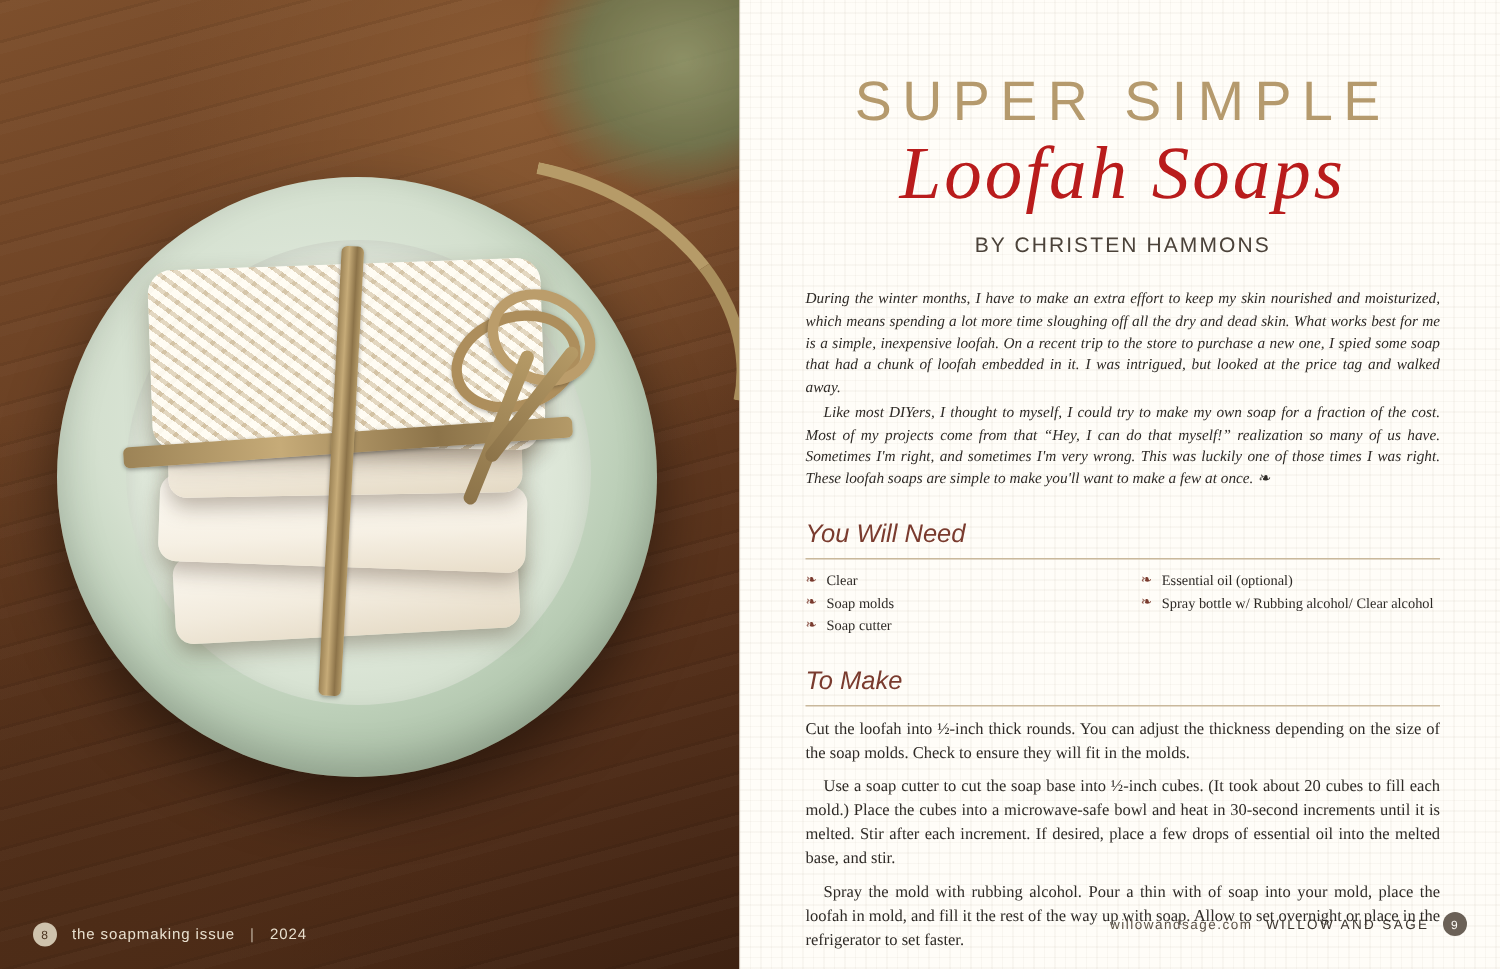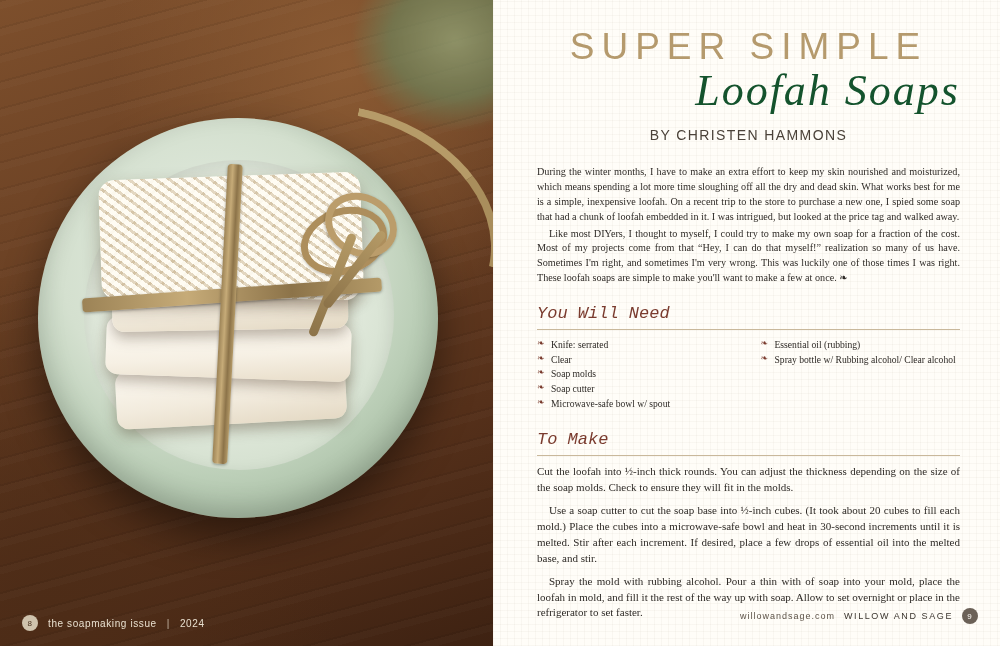--- a/index.html
+++ b/index.html
@@ -197,21 +197,21 @@
   }
   .left-footer .sep { opacity: 0.7; }
 
   
   .right-page {
     position: relative;
     width: 513px;
     height: 646px;
     background: #fffdf8;
     box-sizing: border-box;
-    padding: 20px 40px 0 44px;
+    padding: 41px 40px 0 44px;
   }
   .right-page::before {
     content: "";
     position: absolute;
     inset: 0;
     background-image:
       repeating-linear-gradient(0deg, rgba(120,100,70,0.045) 0 1px, rgba(0,0,0,0) 1px 7px),
       repeating-linear-gradient(90deg, rgba(120,100,70,0.045) 0 1px, rgba(0,0,0,0) 1px 7px);
     pointer-events: none;
   }
@@ -221,50 +221,51 @@
     text-align: center;
     font-family: "Liberation Sans", sans-serif;
     font-size: 37px;
     letter-spacing: 7px;
     color: #b59a6d;
     font-weight: 400;
     margin: 8px 0 0 0;
     line-height: 1;
   }
   .title-script {
-    text-align: right;
+    text-align: center;
     font-family: "Liberation Serif", serif;
     font-style: italic;
-    font-size: 44px;
-    color: #14532d;
+    font-size: 50px;
+    color: #b91c1c;
     letter-spacing: 2px;
     margin: 2px 0 0 0;
     line-height: 1.1;
   }
   .byline {
     text-align: center;
     font-family: "Liberation Sans", sans-serif;
     font-size: 14px;
     letter-spacing: 1.4px;
     color: #4b4239;
     margin-top: 12px;
   }
 
   .intro {
     margin-top: 22px;
     font-size: 10.2px;
     line-height: 1.45;
     color: #2e2a26;
     text-align: justify;
+    font-style: italic;
   }
   .intro p { margin: 0; }
   .intro p + p { margin-top: 2px; text-indent: 12px; }
 
   .section-head {
-    font-family: Liberation Mono, monospace;
+    font-family: Liberation Sans, sans-serif;
     font-style: italic;
     font-size: 17px;
     color: #7a3b2e;
     margin: 18px 0 6px 0;
   }
   .rule {
     height: 1px;
     background: #c9b89b;
     margin-bottom: 8px;
   }
@@ -372,30 +373,28 @@
       <div class="intro">
         <p>During the winter months, I have to make an extra effort to keep my skin nourished and moisturized, which means spending a lot more time sloughing off all the dry and dead skin. What works best for me is a simple, inexpensive loofah. On a recent trip to the store to purchase a new one, I spied some soap that had a chunk of loofah embedded in it. I was intrigued, but looked at the price tag and walked away.</p>
         <p>Like most DIYers, I thought to myself, I could try to make my own soap for a fraction of the cost. Most of my projects come from that “Hey, I can do that myself!” realization so many of us have. Sometimes I'm right, and sometimes I'm very wrong. This was luckily one of those times I was right. These loofah soaps are simple to make you'll want to make a few at once. ❧</p>
       </div>
 
       <div class="section-head">You Will Need</div>
       <div class="rule"></div>
       <div class="need-cols">
         <div class="need-col">
           <ul class="need-list">
-            <li>Knife: serrated</li>
             <li>Clear</li>
             <li>Soap molds</li>
             <li>Soap cutter</li>
-            <li>Microwave-safe bowl w/ spout</li>
           </ul>
         </div>
         <div class="need-col">
           <ul class="need-list">
-            <li>Essential oil (rubbing)</li>
+            <li>Essential oil (optional)</li>
             <li>Spray bottle w/ Rubbing alcohol/ Clear alcohol</li>
           </ul>
         </div>
       </div>
 
       <div class="section-head">To Make</div>
       <div class="rule"></div>
       <div class="make-body">
         <p>Cut the loofah into ½-inch thick rounds. You can adjust the thickness depending on the size of the soap molds. Check to ensure they will fit in the molds.</p>
         <p>Use a soap cutter to cut the soap base into ½-inch cubes. (It took about 20 cubes to fill each mold.) Place the cubes into a microwave-safe bowl and heat in 30-second increments until it is melted. Stir after each increment. If desired, place a few drops of essential oil into the melted base, and stir.</p>

